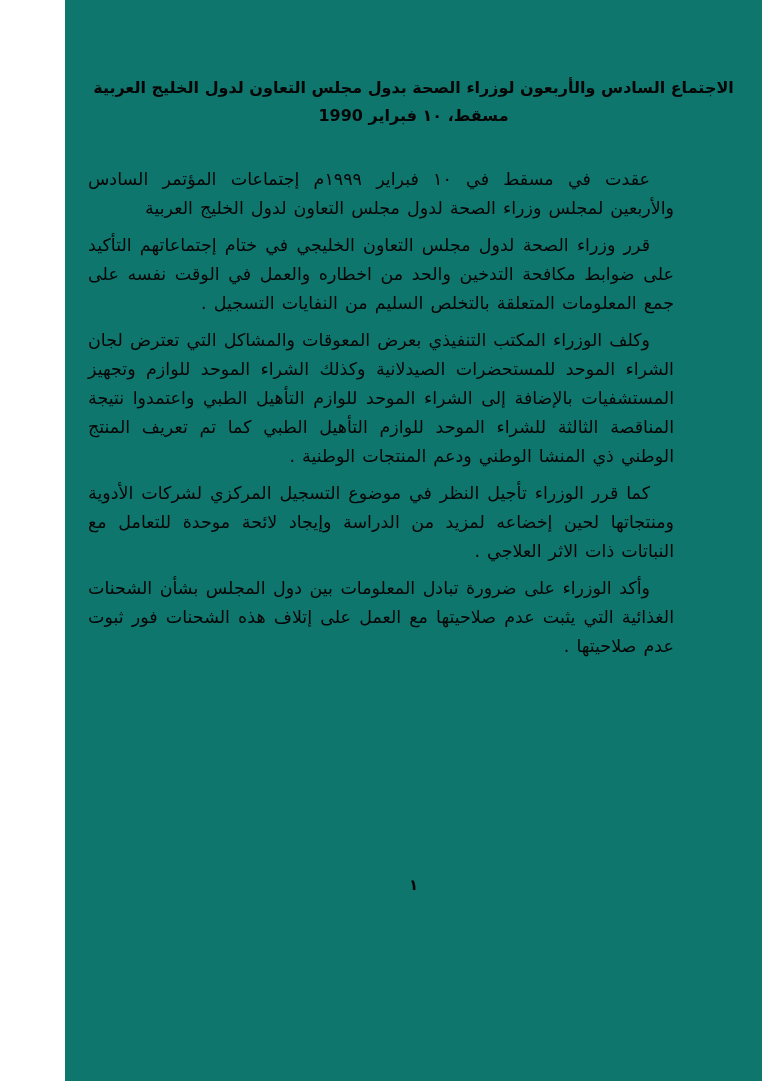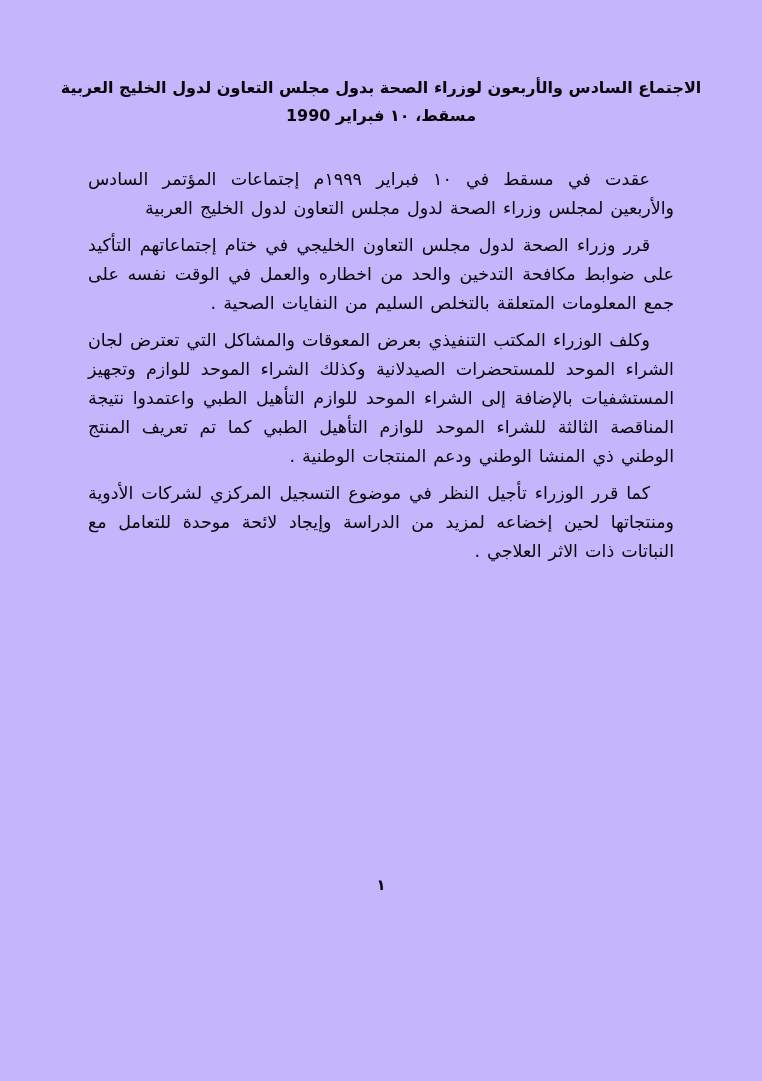--- a/index.html
+++ b/index.html
@@ -2,23 +2,23 @@
 <html lang="ar" dir="rtl"><head>
 <meta charset="utf-8">
 <style>
   html, body {
     margin: 0;
     padding: 0;
     background: #ffffff;
   }
   .page {
     position: relative;
-    width: 762px;
+    width: 697px;
     height: 1081px;
-    background: #c4b5fd;
+    background: #0f766e;
     color: #060606;
     font-family: "DejaVu Sans", sans-serif;
     overflow: hidden;
   }
   .title-block {
     position: absolute;
     top: 74px;
     left: 0;
     right: 0;
     direction: rtl;
@@ -63,20 +63,21 @@
 
 <div class="page">
 
   <header class="title-block">
     <div class="title-line">الاجتماع السادس والأربعون لوزراء الصحة بدول مجلس التعاون لدول الخليج العربية</div>
     <div class="title-line">مسقط، ١٠ فبراير 1990</div>
   </header>
 
   <main class="body-block">
     <p>عقدت في مسقط في ١٠ فبراير ١٩٩٩م إجتماعات المؤتمر السادس والأربعين لمجلس وزراء الصحة لدول مجلس التعاون لدول الخليج العربية</p>
-    <p>قرر وزراء الصحة لدول مجلس التعاون الخليجي في ختام إجتماعاتهم التأكيد على ضوابط مكافحة التدخين والحد من اخطاره والعمل في الوقت نفسه على جمع المعلومات المتعلقة بالتخلص السليم من النفايات الصحية .</p>
+    <p>قرر وزراء الصحة لدول مجلس التعاون الخليجي في ختام إجتماعاتهم التأكيد على ضوابط مكافحة التدخين والحد من اخطاره والعمل في الوقت نفسه على جمع المعلومات المتعلقة بالتخلص السليم من النفايات التسجيل .</p>
     <p>وكلف الوزراء المكتب التنفيذي بعرض المعوقات والمشاكل التي تعترض لجان الشراء الموحد للمستحضرات الصيدلانية وكذلك الشراء الموحد للوازم وتجهيز المستشفيات بالإضافة إلى الشراء الموحد للوازم التأهيل الطبي واعتمدوا نتيجة المناقصة الثالثة للشراء الموحد للوازم التأهيل الطبي كما تم تعريف المنتج الوطني ذي المنشا الوطني ودعم المنتجات الوطنية .</p>
     <p>كما قرر الوزراء تأجيل النظر في موضوع التسجيل المركزي لشركات الأدوية ومنتجاتها لحين إخضاعه لمزيد من الدراسة وإيجاد لائحة موحدة للتعامل مع النباتات ذات الاثر العلاجي .</p>
+    <p>وأكد الوزراء على ضرورة تبادل المعلومات بين دول المجلس بشأن الشحنات الغذائية التي يثبت عدم صلاحيتها مع العمل على إتلاف هذه الشحنات فور ثبوت عدم صلاحيتها .</p>
   </main>
 
   <footer class="page-number">١</footer>
 
 </div>
 
 </body></html>

